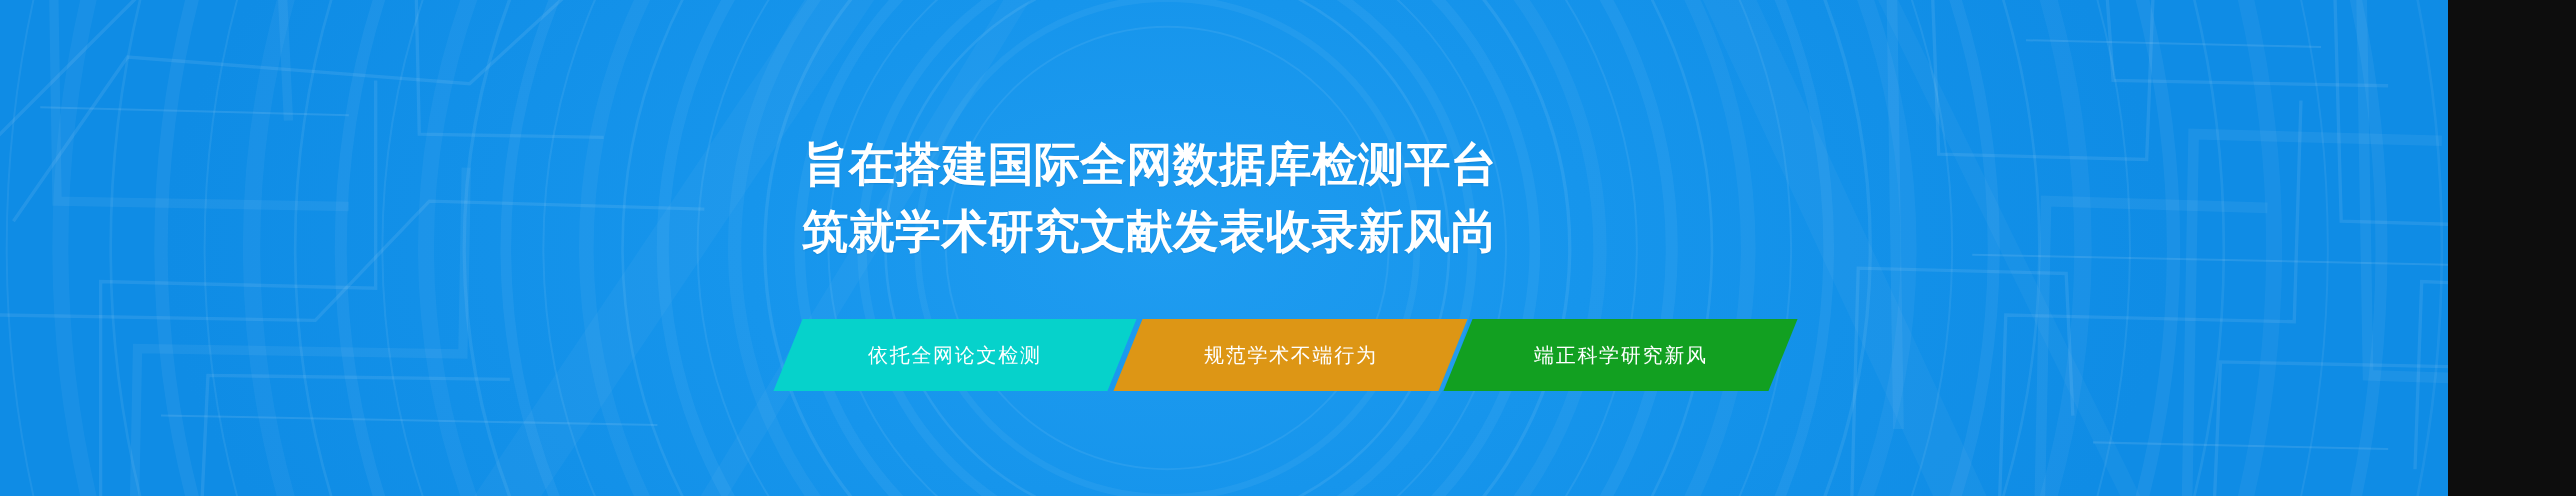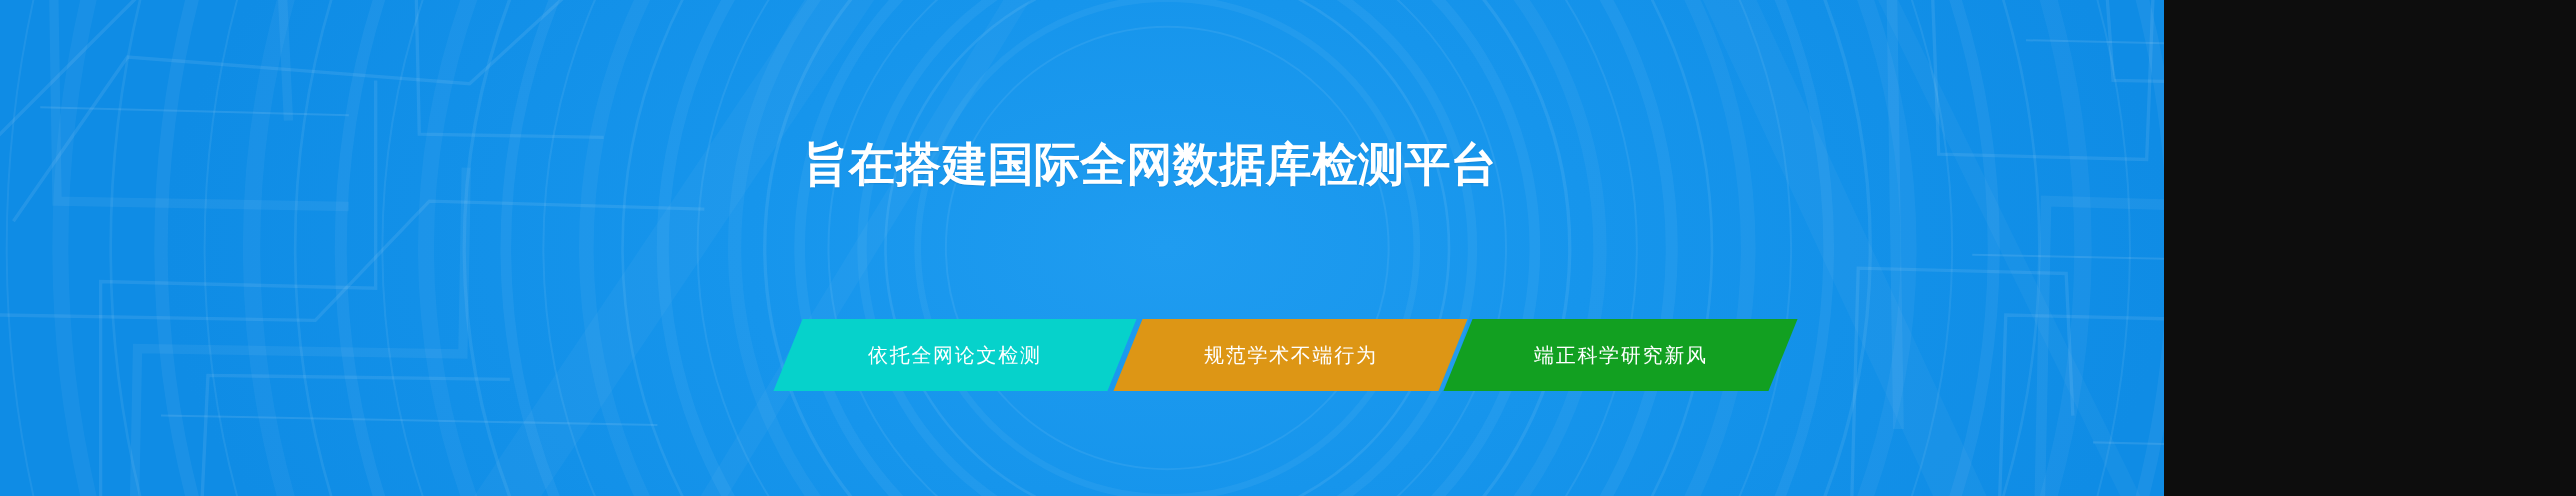--- a/index.html
+++ b/index.html
@@ -2,21 +2,21 @@
 <html style="font-size:10.7px"><head>
 <meta charset="utf-8">
 <style>
   html, body {
     margin: 0;
     padding: 0;
     background: #0d0d0d;
   }
   #banner {
     position: relative;
-    width: 2164px;
+    width: 2448px;
     height: 496px;
     overflow: hidden;
     background: #1190e8;
     font-family: Liberation Serif, serif;
   }
 
   
   .bg-layer {
     position: absolute;
     inset: 0;
@@ -178,20 +178,21 @@
         <polygon points="1230,-40 1330,-40 780,780 680,780"></polygon>
         <polygon points="1520,-40 1560,-40 1060,780 1020,780"></polygon>
         <polygon points="2520,-40 2600,-40 2980,780 2900,780"></polygon>
         <polygon points="2780,-40 2810,-40 3210,780 3180,780"></polygon>
       </g>
     </svg>
   </div>
 
   <div class="headline">
     <span class="hl-line" style="color: rgb(255, 255, 255);">旨在搭建国际全网数据库检测平台</span>
+    <span class="hl-line" style="color: rgb(255, 255, 255);">筑就学术研究文献发表收录新风尚</span>
   </div>
 
   <div class="tags">
     <div class="tag tag-1" style="background: rgb(6, 210, 203);">
       <span class="tag-label" style="color: rgb(255, 255, 255);">依托全网论文检测</span>
     </div>
     <div class="tag tag-2" style="background: rgb(221, 150, 21);">
       <span class="tag-label" style="color: rgb(255, 255, 255);">规范学术不端行为</span>
     </div>
     <div class="tag tag-3" style="background: rgb(18, 160, 33);">

